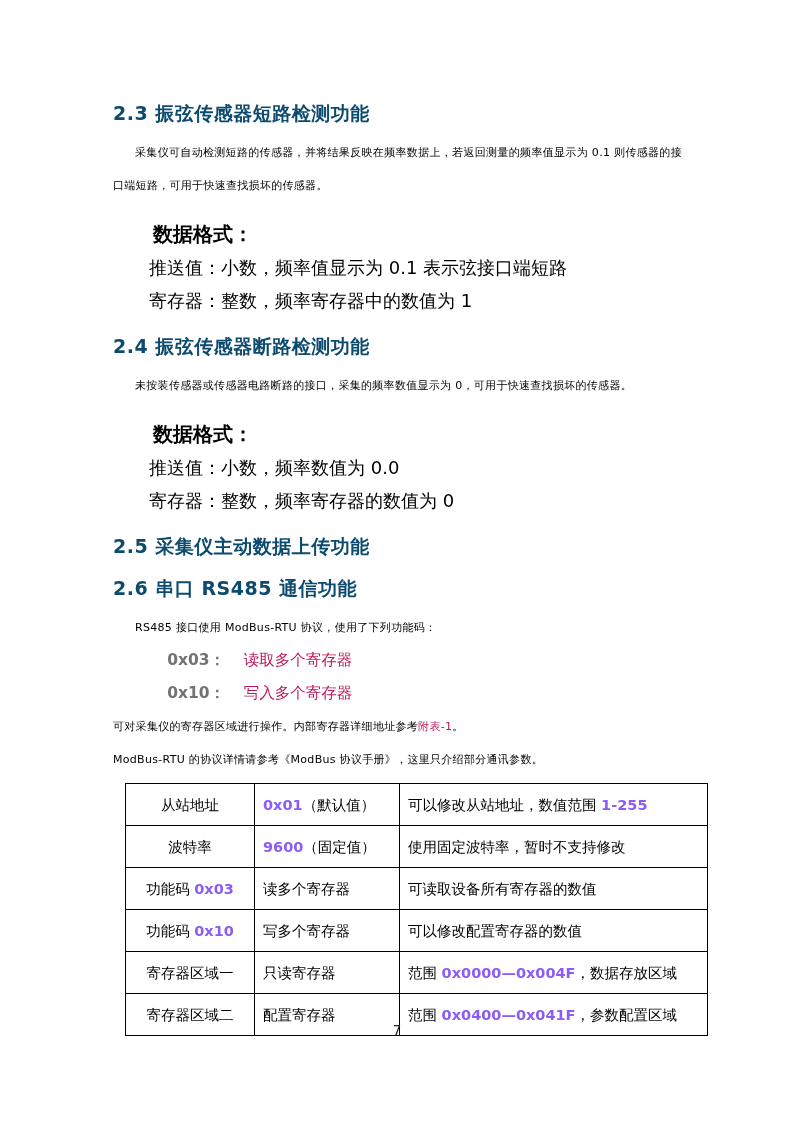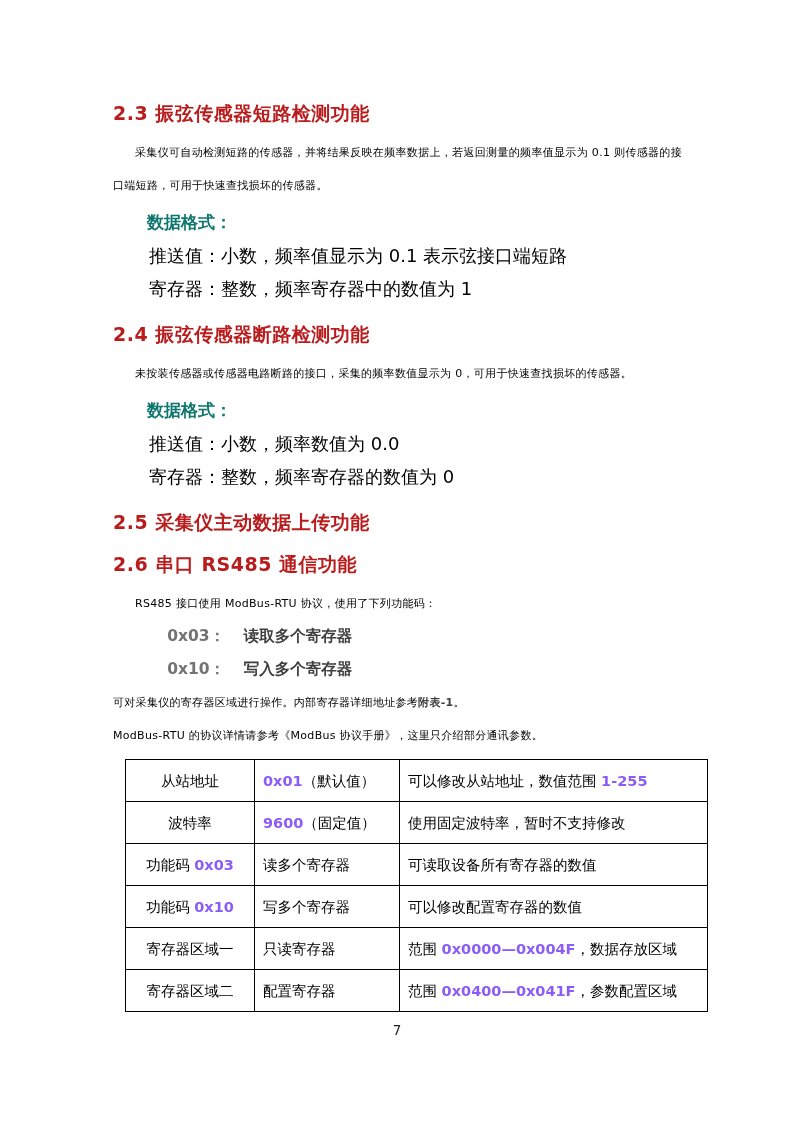--- a/index.html
+++ b/index.html
@@ -18,65 +18,65 @@
   }
   .content {
     position: absolute;
     left: 113px;
     right: 112px;
     top: 100px;
   }
   h2.sec-title {
     font-size: 19px;
     font-weight: bold;
-    color: #b91c1c;
+    color: #0c4a6e;
     margin: 0 0 10px 0;
     line-height: 26px;
     letter-spacing: 0.5px;
   }
   h2.sec-title.spaced {
     margin-top: 16px;
   }
   p.body {
     font-size: 11px;
     line-height: 33px;
     margin: 0;
     text-align: justify;
     letter-spacing: 0.3px;
   }
   p.first-indent {
     text-indent: 2em;
   }
   p.label-line {
-    font-size: 17px;
+    font-size: 20px;
     line-height: 33px;
-    margin: 4px 0 0 2em;
+    margin: 16px 0 0 2em;
     font-weight: bold;
-    color: #0f766e;
+    color: #000000;
   }
   p.item-line {
     font-size: 18px;
     line-height: 33px;
     margin: 0 0 0 2em;
     text-align: left;
   }
   p.code-line {
     font-size: 15.5px;
     line-height: 33px;
     margin: 0 0 0 3.5em;
     font-weight: bold;
   }
   .blue-code {
     color: #737373;
     font-weight: bold;
     margin-right: 1.2em;
   }
   .bold-black {
-    font-weight: bold;
-    color: #404040;
+    font-weight: normal;
+    color: #be185d;
   }
   table.params {
     border-collapse: collapse;
     margin: 7px auto 0 12px;
     table-layout: fixed;
     width: 547px;
   }
   table.params td {
     border: 1px solid #000000;
     font-size: 14.5px;

